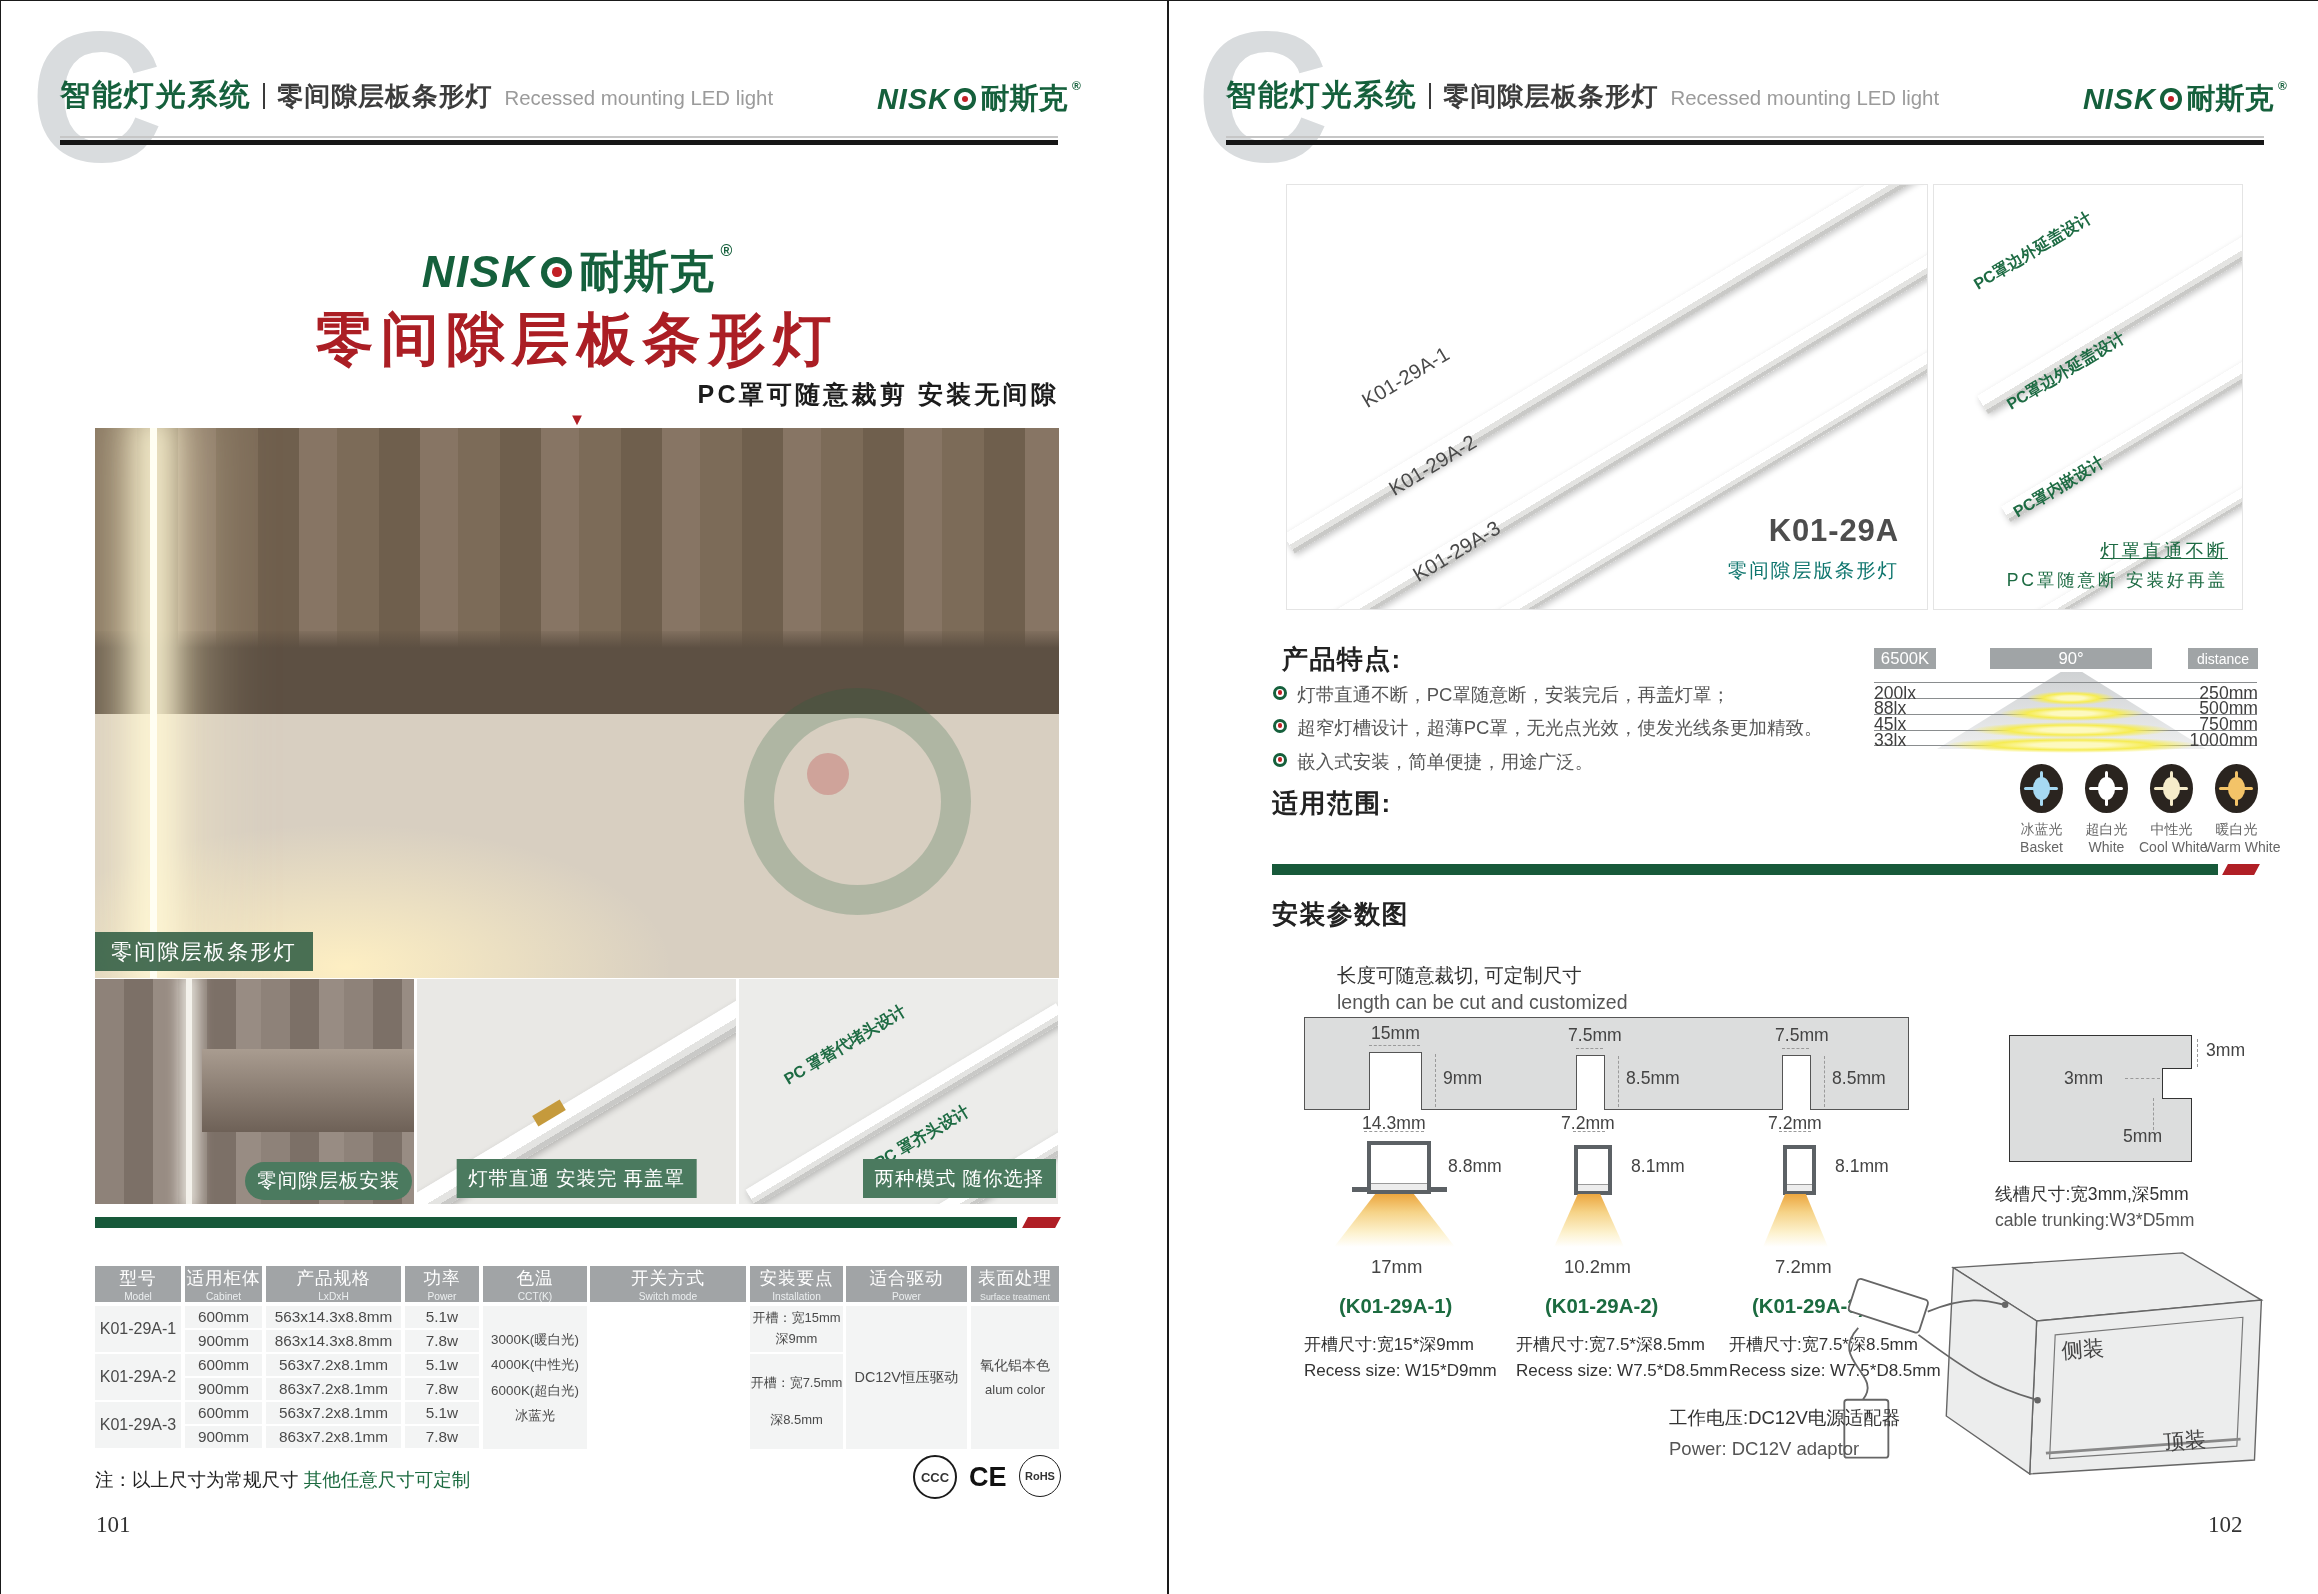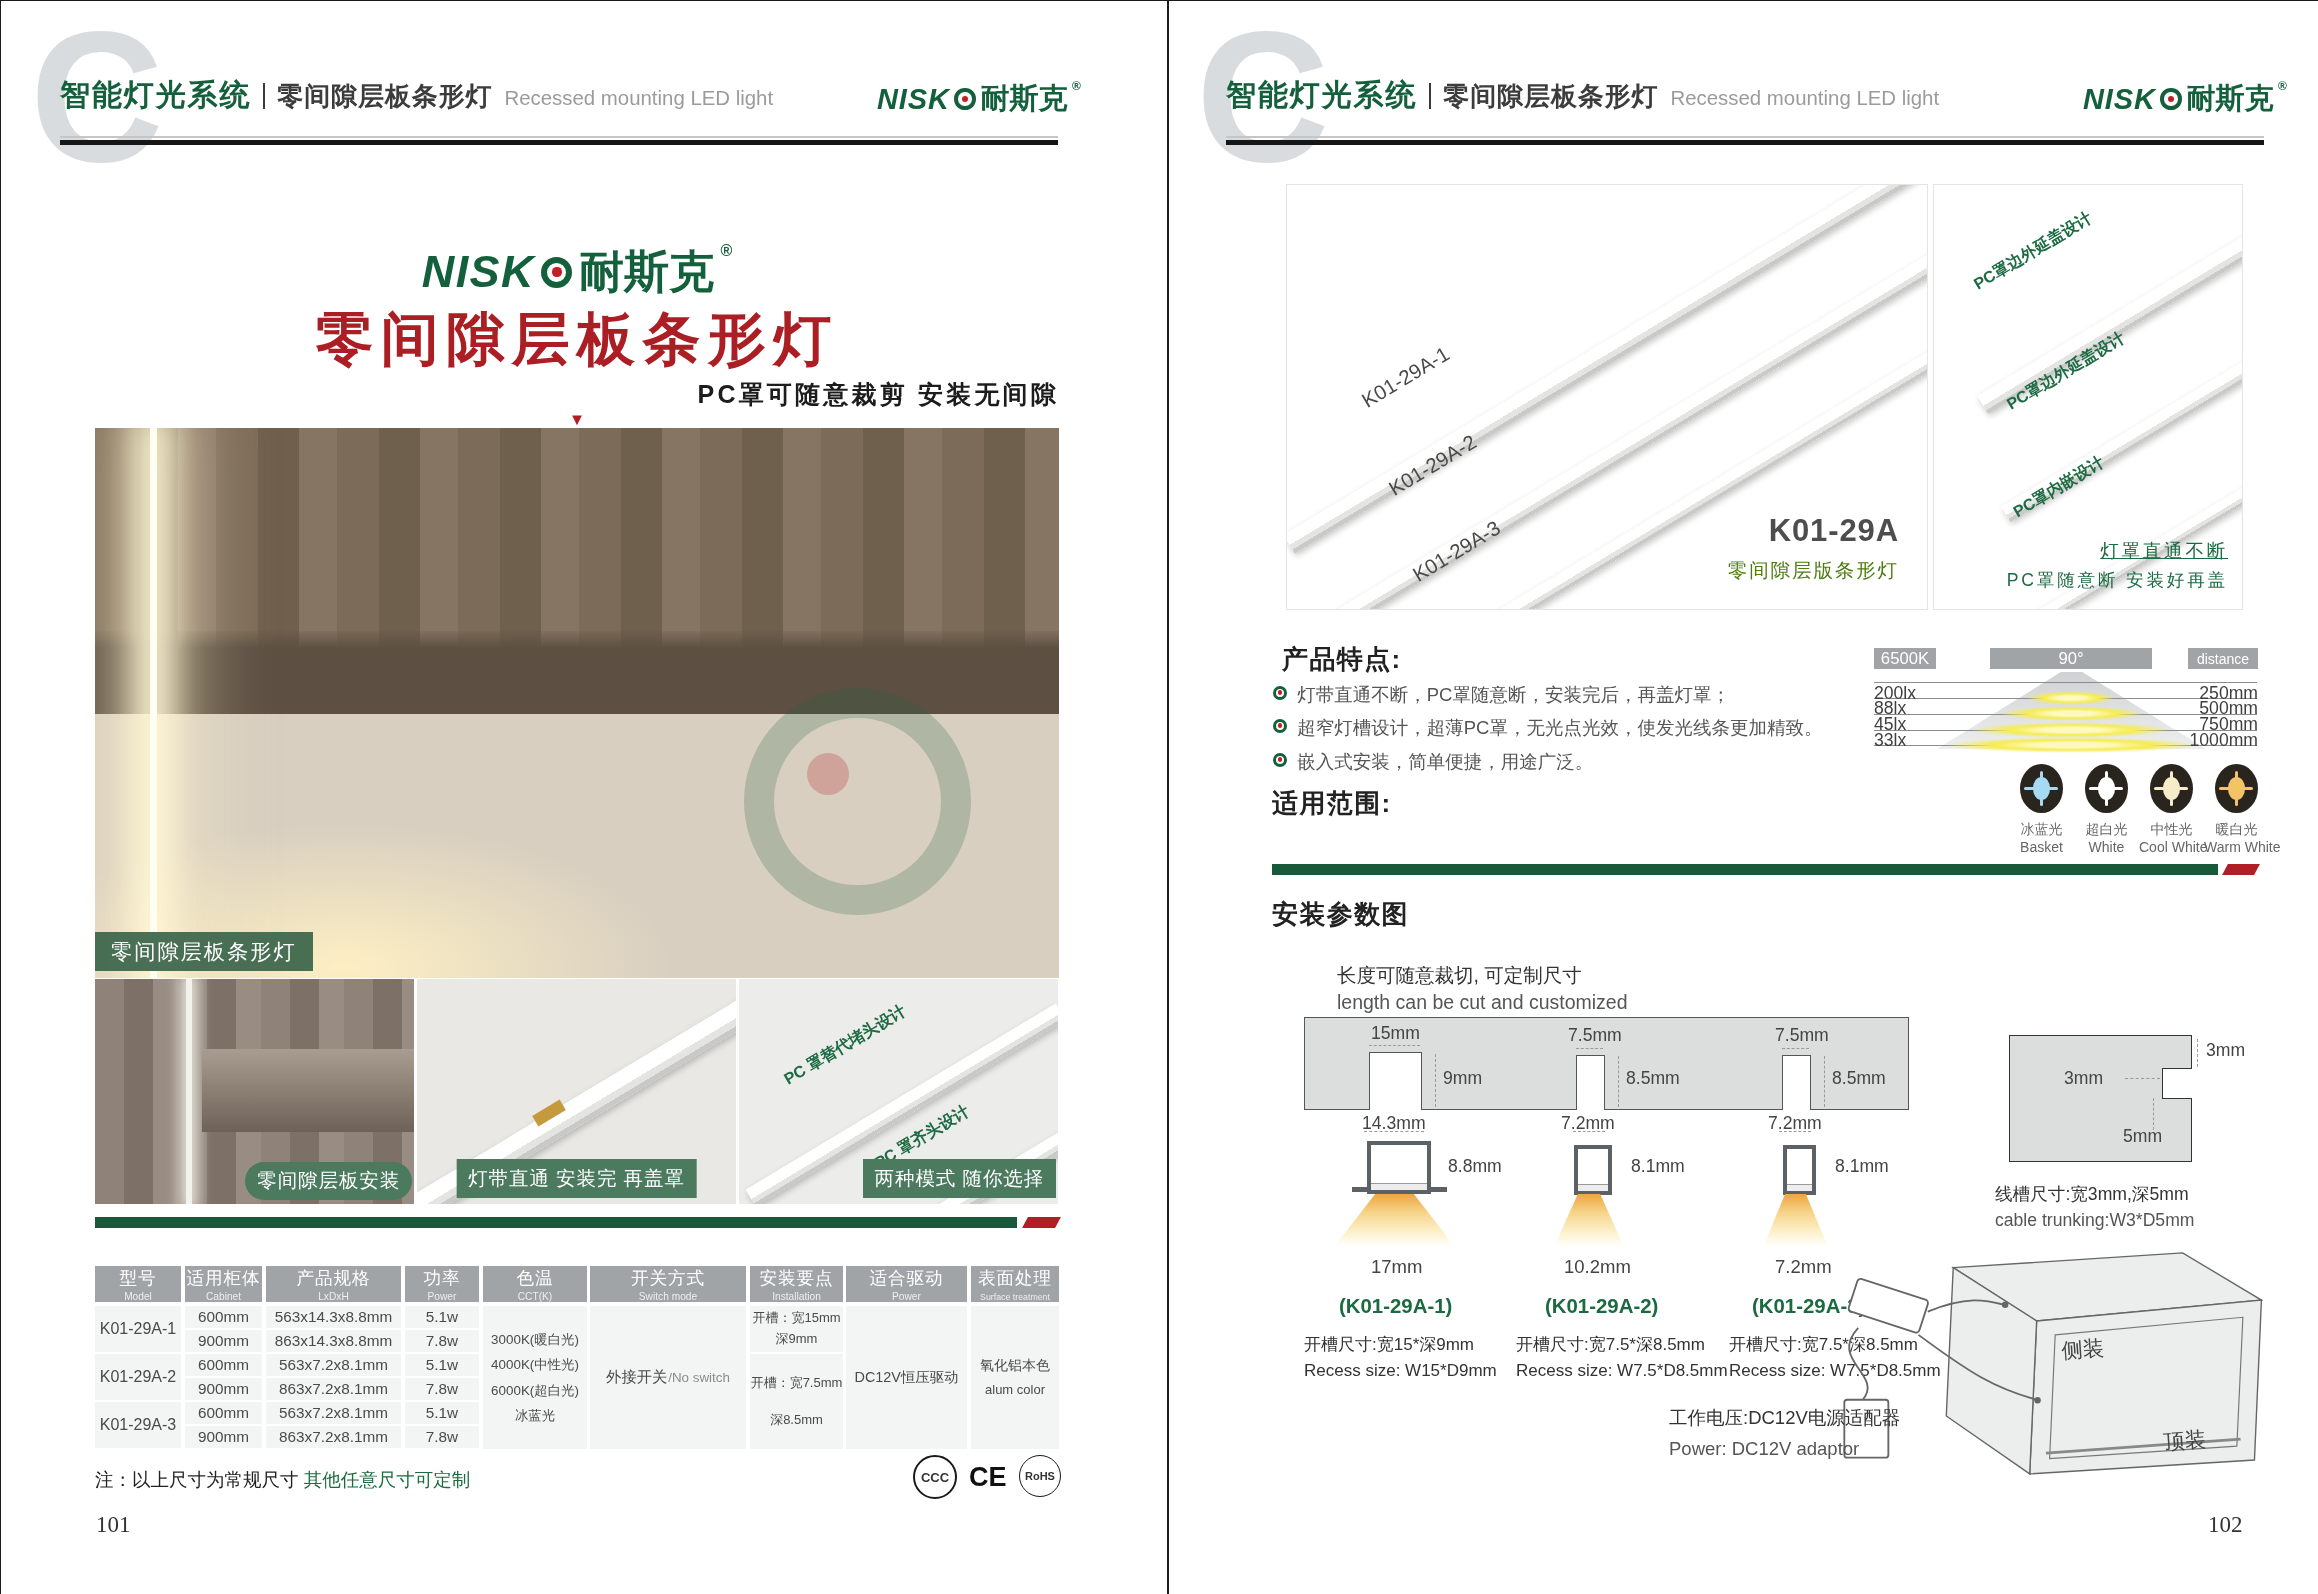--- a/index.html
+++ b/index.html
@@ -61,21 +61,21 @@
   .cell{position:absolute;background:#f3f4f4;color:#4a4a4a;display:flex;flex-direction:column;align-items:center;justify-content:center;font-size:15.3px;text-align:center;}
   .cell .sub{font-size:13px;}
   .note{font-size:18.5px;color:#222;}
   .note .grn{color:#1c6b40;}
   .cert-circle{width:40px;height:40px;border:2.3px solid #1a1a1a;border-radius:50%;display:flex;align-items:center;justify-content:center;font-weight:800;}
   .pagenum{font-size:23px;color:#333;font-family:"Liberation Serif","DejaVu Serif",serif;}
   
   .photo-box{border:1.4px solid #e4e4e4;background:#fff;overflow:hidden;}
   .strip-label{position:absolute;color:#4a4a4a;font-size:20.4px;transform:rotate(-31deg);white-space:nowrap;}
   .model-big{font-size:31px;font-weight:800;color:#4d4d4d;letter-spacing:0.9px;}
-  .model-sub{font-size:19.5px;color:#4d7c0f;letter-spacing:1.9px;}
+  .model-sub{font-size:19.5px;color:#0f766e;letter-spacing:1.9px;}
   .grn-note{color:#1d6b43;font-size:18.5px;letter-spacing:2.8px;white-space:nowrap;}
   .sec-title{font-size:26px;font-weight:800;color:#222;letter-spacing:1.4px;}
   .feat{display:flex;align-items:flex-start;gap:10.2px;font-size:18.5px;color:#555;}
   .bullseye.sm{width:14px;height:14px;border-width:3.2px;margin-top:3.7px;flex:none;}
   .bullseye.sm i{width:4.6px;height:4.6px;margin:-2.3px 0 0 -2.3px;}
   
   .badge{position:absolute;background:#a0a4a6;color:#fff;display:flex;align-items:center;justify-content:center;font-size:16.7px;height:21.3px;}
   .beam-line{position:absolute;height:0.9px;background:#8a8d8f;}
   .lux{position:absolute;font-size:17.6px;color:#3f3f3f;}
   .dist{position:absolute;font-size:17.6px;color:#3f3f3f;text-align:right;}
@@ -226,24 +226,20 @@
   <div class="cell" style="left:404px;top:1353px;width:74px;height:22px;">5.1w</div>
   <div class="cell" style="left:404px;top:1377px;width:74px;height:22px;">7.8w</div>
   <div class="cell" style="left:404px;top:1401px;width:74px;height:22px;">5.1w</div>
   <div class="cell" style="left:404px;top:1425px;width:74px;height:22px;">7.8w</div>
 
   <div class="cell" style="left:482px;top:1305px;width:104px;height:143px;font-size:13.4px;line-height:1.9;">
     <div>3000K(暖白光)</div>
     <div>4000K(中性光)</div>
     <div>6000K(超白光)</div>
     <div>冰蓝光</div>
-  </div>
-  <div class="cell" style="left:589px;top:1305px;width:156px;height:143px;flex-direction:row;gap:0.9px;">
-    <span>外接开关</span>
-    <span style="color:#8b8b8b;font-size:13.4px;">/No switch</span>
   </div>
   <div class="cell" style="left:749px;top:1305px;width:93px;height:46px;font-size:13px;line-height:1.6;">
     <div>开槽：宽15mm</div>
     <div>深9mm</div>
   </div>
   <div class="cell" style="left:749px;top:1353px;width:93px;height:95px;font-size:13px;line-height:1.6;gap:16px;">
     <div>开槽：宽7.5mm</div>
     <div>深8.5mm</div>
   </div>
   <div class="cell" style="left:845px;top:1305px;width:121px;height:143px;font-size:14.4px;">DC12V恒压驱动</div>

